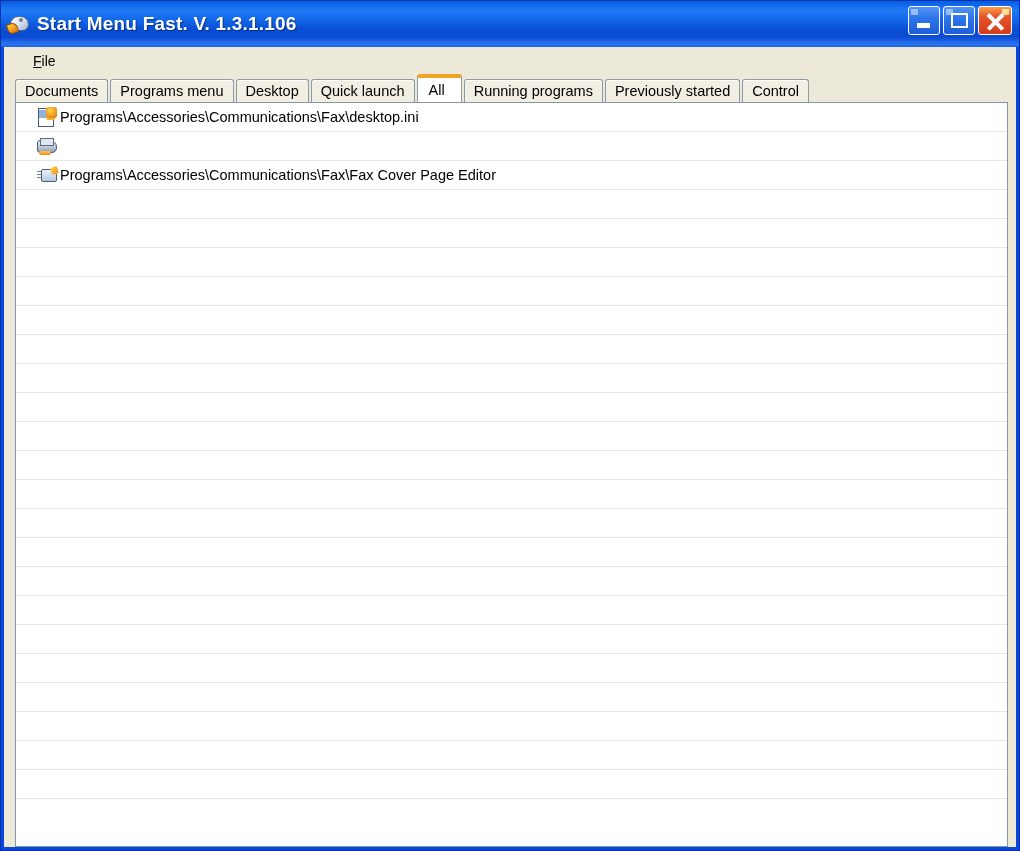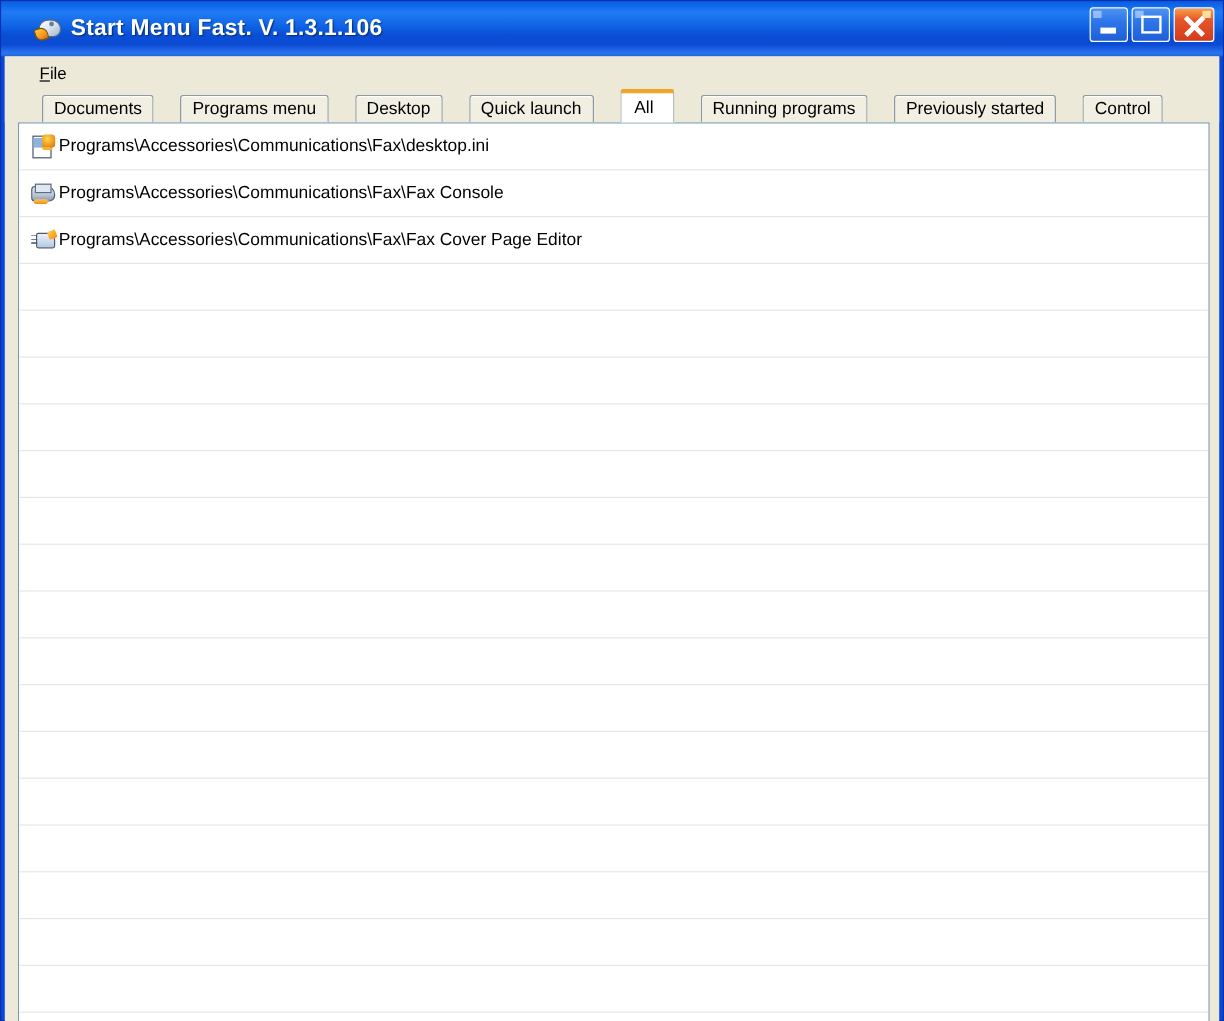--- a/index.html
+++ b/index.html
@@ -24,21 +24,21 @@
 
   
   .titlebar {
     height: 46px;
     flex: 0 0 46px;
     position: relative;
     background: linear-gradient(to bottom,
        #0a5bdf 0%, #1068ea 8%, #1f7cf5 20%, #0e60e3 48%,
        #0a4fd6 60%, #0b4ad2 78%, #2a74ef 94%, #1f63dd 100%);
     display: flex; align-items: center;
-    padding-left: 26px;
+    padding-left: 4px;
     box-sizing: border-box;
   }
   .title-icon {
     width: 26px; height: 24px;
     position: relative;
     flex: 0 0 26px;
     margin-right: 6px;
   }
   .title-icon .ti-body {
     position: absolute; left: 5px; top: 4px;
@@ -152,21 +152,20 @@
     border-bottom: none;
     border-radius: 3px 3px 0 0;
     font-size: 14.5px;
     color: #000;
     display: flex; align-items: center; justify-content: center;
     padding: 0 9px;
     margin-right: 2px;
     cursor: pointer;
     white-space: nowrap;
     box-shadow: inset 0 1px 0 #ffffff;
-    margin-left: 20px;
   }
   .tab.active {
     height: 28px;
     background: #ffffff;
     border: 1px solid #8d9aa8;
     border-bottom: none;
     border-top: 4px solid #f0a526;
     z-index: 5;
     font-weight: normal;
     padding: 0 16px 0 11px;
@@ -206,25 +205,25 @@
     border-right: 1px solid #c0bcae;
     box-sizing: border-box;
     margin-right: 9px;
   }
   .list-body {
     flex: 1 1 auto;
     overflow: hidden;
     background: #ffffff;
   }
   .row {
-    height: 39px;
+    height: 29px;
     box-sizing: border-box;
     border-bottom: 1px solid #e6e6e6;
     display: flex; align-items: center;
-    padding-left: 9px;
+    padding-left: 20px;
     font-size: 14.5px;
     color: #000000;
     white-space: nowrap;
   }
   .row.empty { border-bottom: 1px solid #e6e6e6; }
   .row .label { margin-left: 2px; }
 
   
   .ricon {
     width: 22px; height: 20px;
@@ -384,21 +383,20 @@
           </span>
           <span class="label">Programs\Accessories\Communications\Fax\desktop.ini</span>
         </div>
 
         <div class="row">
           <span class="ricon console">
             <span class="dev"></span>
               <span class="scr"></span>
               <span class="orange"></span>
           </span>
-          <span class="label">Programs\Accessories\Communications\Fax\Fax Console</span>
         </div>
 
         <div class="row">
           <span class="ricon editor">
             <span class="grid"></span>
               <span class="win"></span>
               <span class="pen"></span>
           </span>
           <span class="label">Programs\Accessories\Communications\Fax\Fax Cover Page Editor</span>
         </div>

